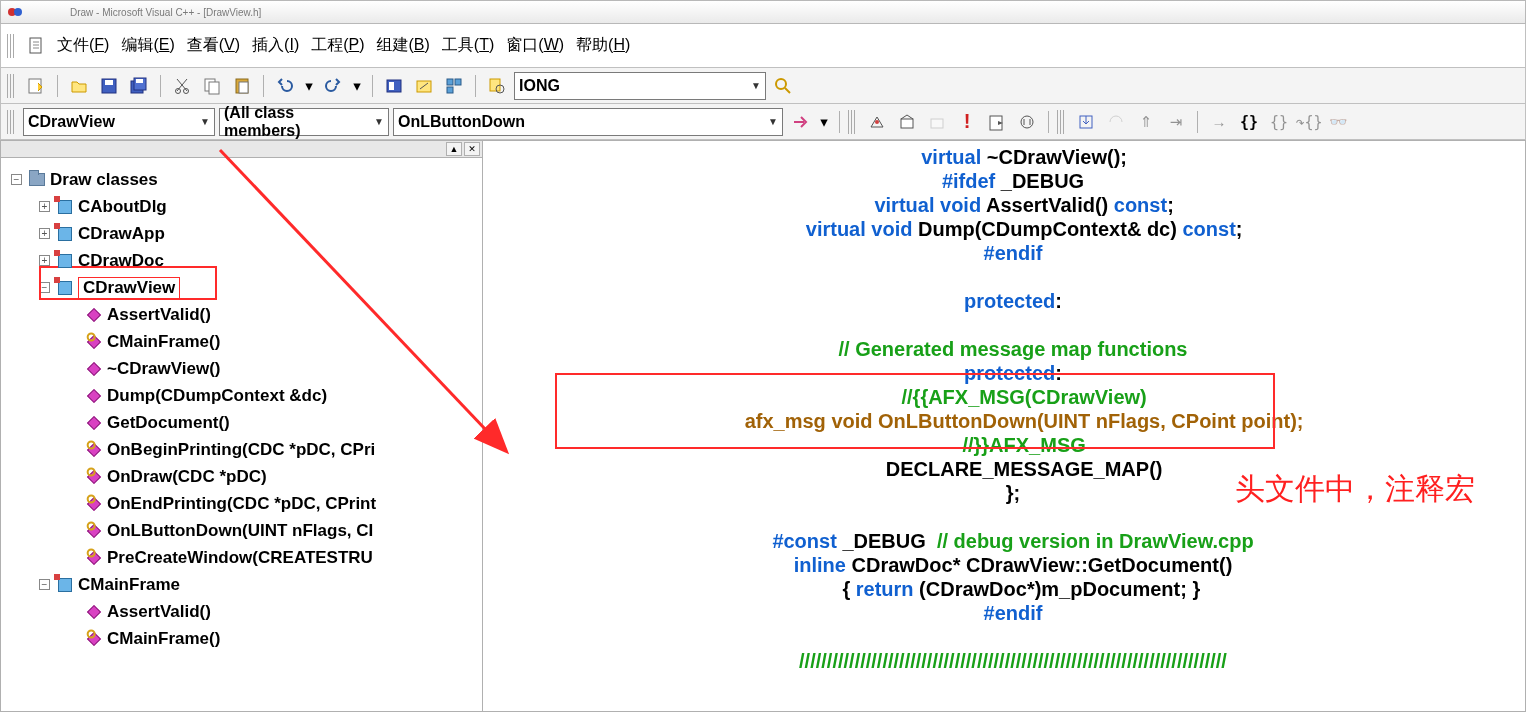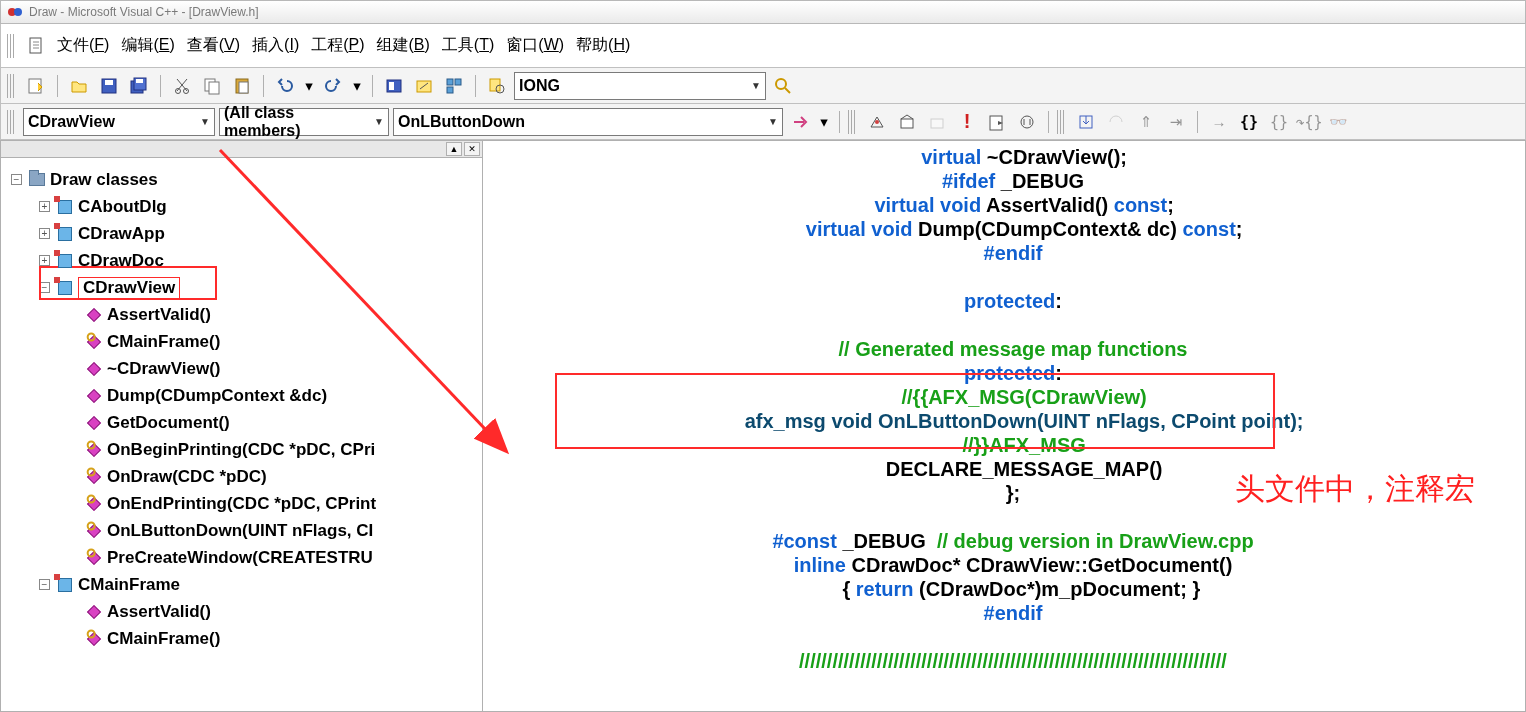--- a/index.html
+++ b/index.html
@@ -1,17 +1,17 @@
 <!DOCTYPE html>
 <html><head>
 <meta charset="utf-8">
 <style>
   * { margin: 0; padding: 0; box-sizing: border-box; font-family: "Microsoft YaHei", Arial, sans-serif; }
   body { background: #f0f0f0; width: 1526px; height: 712px; overflow: hidden; position: relative; }
-  .titlebar { height: 24px; background: linear-gradient(#fff,#eaeaea); display: flex; align-items: center; padding: 0 6px; border: 1px solid #b8b8b8; font-size: 12px; color: #7a7a7a; }
+  .titlebar { height: 24px; background: linear-gradient(#fff,#eaeaea); display: flex; align-items: center; padding: 0 6px; border: 1px solid #b8b8b8; font-size: 10px; color: #7a7a7a; gap: 41px; }
   .titlebar .app-icon { width:16px; height:16px; margin-right:6px; display:flex; align-items:center; justify-content:center; }
   .menubar { height: 44px; background:#fff; border:1px solid #c0c0c0; border-top:none; display:flex; align-items:center; padding:4px 6px; gap:4px; font-size:16px; }
   .gripper { width:8px; height:24px; background:repeating-linear-gradient(90deg,#aaa 0 1px,transparent 1px 3px); margin-right:4px; }
   .menuitem { padding:2px 4px; cursor:pointer; }
   .menuitem u { text-decoration:underline; }
   .toolbar { height:36px; background:#f4f4f4; border:1px solid #c0c0c0; border-top:none; display:flex; align-items:center; padding:2px 6px; gap:4px; }
   .tb-btn { width:26px; height:26px; display:flex; align-items:center; justify-content:center; border:1px solid transparent; cursor:pointer; font-size:15px; }
   .tb-sep { width:1px; height:22px; background:#b0b0b0; margin:0 4px; }
   .tb-sel { height:28px; background:#fff; border:1px solid #7a7a7a; font-size:16px; font-weight:bold; padding:0 4px; display:flex; align-items:center; cursor:pointer; min-width:0; }
   .tb-sel .arrow { margin-left:auto; font-size:10px; color:#333; }
@@ -31,21 +31,21 @@
   .ic-key::after { content:''; position:absolute; left:-6px; top:-2px; width:5px; height:5px; border:2px solid #d6a21a; border-radius:50%; transform:rotate(-45deg); }
   .ic-folder { width:16px; height:13px; background:#8aa6c4; border:1px solid #5a7a9a; position:relative; }
   .ic-folder::before { content:''; position:absolute; left:-1px; top:-4px; width:8px; height:4px; background:#8aa6c4; border:1px solid #5a7a9a; border-bottom:none; }
   .sel-box { border:1px solid #ff2a2a; padding:0 4px; }
   .redcallout { position:absolute; left:38px; top:108px; width:178px; height:34px; border:2px solid #ff2a2a; pointer-events:none; }
   .codeshell { flex:1; display:flex; flex-direction:column;text-align:center; }
   .code { flex:1; background:#fff; border:1px solid #b0b0b0; border-left:none; padding:4px 10px 4px 28px; font-family:"Consolas","Courier New",monospace; font-size:20px; font-weight:bold; overflow:hidden; line-height:24px; position:relative; }
   .code .line { white-space:pre; }
   .kw { color:#1060d0; }
   .cm { color:#18a018; }
-  .gr { color:#0c4a6e; }
+  .gr { color:#a16207; }
   .red-ann { position:absolute; right:50px; top:336px; color:#ff2020; font-size:30px; font-family:"Microsoft YaHei"; font-weight:normal; }
   .code .redbox { position:absolute; left:72px; top:232px; width:720px; height:76px; border:2px solid #ff2a2a; }
   svg.arrow-svg { position:absolute; left:200px; top:140px; width:330px; height:320px; pointer-events:none; z-index:50; }
 </style>
 </head>
 <body>
 
 <div class="titlebar">
   <span class="app-icon">
     <svg width="16" height="16">

